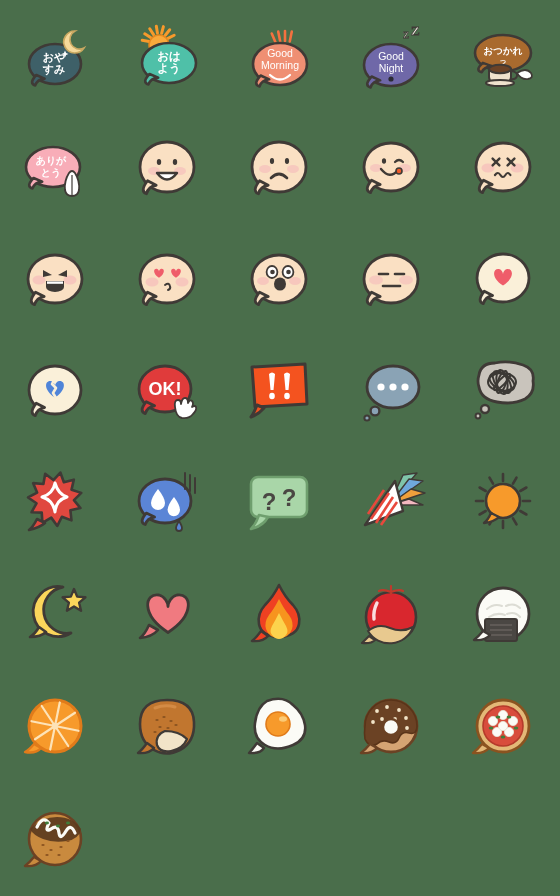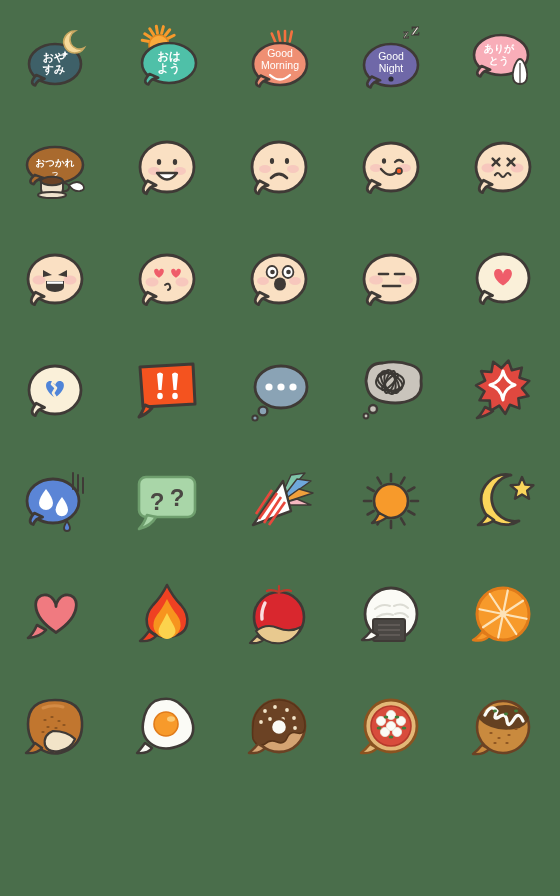--- a/index.html
+++ b/index.html
@@ -93,48 +93,48 @@
           <text x="32" y="33" fill="#ffffff" font-size="10.5" font-family="&quot;Liberation Sans&quot;, sans-serif" font-weight="normal" text-anchor="middle" dominant-baseline="central">Good</text>
           <text x="32" y="45" fill="#ffffff" font-size="10.5" font-family="&quot;Liberation Sans&quot;, sans-serif" font-weight="normal" text-anchor="middle" dominant-baseline="central">Night</text>
           <circle cx="32" cy="56" r="2.6" fill="#2b2b33"></circle>
           <g>
             <text x="44" y="15.2" fill="#f6f2e8" stroke="#3f3a36" stroke-width="0.8" font-size="9" font-weight="bold" font-family="&quot;Liberation Serif&quot;, serif">Z</text>
             <text x="52" y="12.4" fill="#f6f2e8" stroke="#3f3a36" stroke-width="0.8" font-size="13" font-weight="bold" font-family="&quot;Liberation Serif&quot;, serif">Z</text>
           </g>
         </g>
       </svg>
     </div>
+    <div class="cell" title="Good work / Thanks for your effort">
+      <svg width="66" height="66" viewBox="0 0 66 66">
+        <g>
+          <ellipse cx="32" cy="30" rx="28" ry="18" fill="#a96a2e" stroke="#3f3a36" stroke-width="2.6"></ellipse>
+          <path d="M11.84 39.9 q -8.4 7.56 -1.12 9.36 q 2.24 -5.3999999999999995 10.08 -6.12 z" fill="#a96a2e" stroke="#3f3a36" stroke-width="2.6" stroke-linejoin="round"></path>
+          <text x="32" y="27" fill="#ffffff" font-size="9.5" font-family="&quot;Liberation Sans&quot;, sans-serif" font-weight="bold" text-anchor="middle" dominant-baseline="central">おつかれ</text>
+          <text x="32" y="40" fill="#ffffff" font-size="7" text-anchor="middle" font-weight="bold" font-family="&quot;Liberation Sans&quot;, sans-serif">っ</text>
+          <g>
+            <path d="M18 46 h22 v8 a11 8 0 0 1 -22 0 z" fill="#efe2cd" stroke="#3f3a36" stroke-width="2"></path>
+            <ellipse cx="29" cy="46" rx="11" ry="4.2" fill="#6b4226" stroke="#3f3a36" stroke-width="2"></ellipse>
+            <path d="M40 48 q7 1 6 5 q-1 4 -7 3" fill="none" stroke="#3f3a36" stroke-width="2"></path>
+            <ellipse cx="29" cy="60" rx="14" ry="3" fill="#efe2cd" stroke="#3f3a36" stroke-width="2"></ellipse>
+          </g>
+          <path d="M46 50 q9 -6 14 0 q3 5 -3 6 q-7 1 -11 -6 z" fill="#ffffff" stroke="#3f3a36" stroke-width="1.8"></path>
+        </g>
+      </svg>
+    </div>
     <div class="cell" title="Thank you (Japanese)">
       <svg width="66" height="66" viewBox="0 0 66 66">
         <g>
           <ellipse cx="30" cy="32" rx="27" ry="20" fill="#f8adb8" stroke="#3f3a36" stroke-width="2.6"></ellipse>
           <path d="M10.560000000000002 43 q -8.1 8.4 -1.08 10.4 q 2.16 -6 9.719999999999999 -6.800000000000001 z" fill="#f8adb8" stroke="#3f3a36" stroke-width="2.6" stroke-linejoin="round"></path>
           <text x="28" y="25" fill="#ffffff" font-size="10" font-family="&quot;Liberation Sans&quot;, sans-serif" font-weight="bold" text-anchor="middle" dominant-baseline="central">ありが</text>
           <text x="28" y="37" fill="#ffffff" font-size="10" font-family="&quot;Liberation Sans&quot;, sans-serif" font-weight="bold" text-anchor="middle" dominant-baseline="central">とう</text>
           <g transform="translate(40,36)">
             <path d="M6 2 q-5 8 -4 17 q1 6 7 6 q6 0 7 -6 q1 -9 -4 -17 q-3 -4 -6 0 z" fill="#ffffff" stroke="#3f3a36" stroke-width="1.8"></path>
             <path d="M9 4 v20" fill="none" stroke="#3f3a36" stroke-width="1.2"></path>
           </g>
-        </g>
-      </svg>
-    </div>
-    <div class="cell" title="Good work / Thanks for your effort">
-      <svg width="66" height="66" viewBox="0 0 66 66">
-        <g>
-          <ellipse cx="32" cy="30" rx="28" ry="18" fill="#a96a2e" stroke="#3f3a36" stroke-width="2.6"></ellipse>
-          <path d="M11.84 39.9 q -8.4 7.56 -1.12 9.36 q 2.24 -5.3999999999999995 10.08 -6.12 z" fill="#a96a2e" stroke="#3f3a36" stroke-width="2.6" stroke-linejoin="round"></path>
-          <text x="32" y="27" fill="#ffffff" font-size="9.5" font-family="&quot;Liberation Sans&quot;, sans-serif" font-weight="bold" text-anchor="middle" dominant-baseline="central">おつかれ</text>
-          <text x="32" y="40" fill="#ffffff" font-size="7" text-anchor="middle" font-weight="bold" font-family="&quot;Liberation Sans&quot;, sans-serif">っ</text>
-          <g>
-            <path d="M18 46 h22 v8 a11 8 0 0 1 -22 0 z" fill="#efe2cd" stroke="#3f3a36" stroke-width="2"></path>
-            <ellipse cx="29" cy="46" rx="11" ry="4.2" fill="#6b4226" stroke="#3f3a36" stroke-width="2"></ellipse>
-            <path d="M40 48 q7 1 6 5 q-1 4 -7 3" fill="none" stroke="#3f3a36" stroke-width="2"></path>
-            <ellipse cx="29" cy="60" rx="14" ry="3" fill="#efe2cd" stroke="#3f3a36" stroke-width="2"></ellipse>
-          </g>
-          <path d="M46 50 q9 -6 14 0 q3 5 -3 6 q-7 1 -11 -6 z" fill="#ffffff" stroke="#3f3a36" stroke-width="1.8"></path>
         </g>
       </svg>
     </div>
     <div class="cell" title="Happy smiling face">
       <svg width="66" height="66" viewBox="0 0 66 66">
         <g>
           <ellipse cx="32" cy="32" rx="27" ry="25" fill="#fae0c3" stroke="#3f3a36" stroke-width="2.8"></ellipse>
           <path d="M12.560000000000002 45.75 q -8.1 10.5 -1.08 13 q 2.16 -7.5 9.719999999999999 -8.5 z" fill="#fae0c3" stroke="#3f3a36" stroke-width="2.8" stroke-linejoin="round"></path>
           <ellipse cx="19" cy="36" rx="6" ry="4" fill="#f6c4bd" opacity="0.85"></ellipse>
           <ellipse cx="45" cy="36" rx="6" ry="4" fill="#f6c4bd" opacity="0.85"></ellipse>
@@ -249,20 +249,32 @@
       </svg>
     </div>
     <div class="cell" title="Broken heart">
       <svg width="66" height="66" viewBox="0 0 66 66">
         <g>
           <ellipse cx="32" cy="31" rx="26" ry="24" fill="#faf0d9" stroke="#3f3a36" stroke-width="2.8"></ellipse>
           <path d="M13.280000000000001 44.2 q -7.8 10.08 -1.04 12.48 q 2.08 -7.199999999999999 9.36 -8.16 z" fill="#faf0d9" stroke="#3f3a36" stroke-width="2.8" stroke-linejoin="round"></path>
           <g>
             <path d="M32 38.58 C 19.68 30.55 21.88 20.98 28.04 22.08 C 30.68 22.74 32 25.6 32 27.14 C 32 25.6 33.32 22.74 35.96 22.08 C 42.120000000000005 20.98 44.32 30.55 32 38.58 Z" fill="#4f84d8"></path>
             <path d="M32 19 l-3 6 l4 4 l-3 5 l3 5" fill="none" stroke="#faf0d9" stroke-width="2.6" stroke-linejoin="round"></path>
+          </g>
+        </g>
+      </svg>
+    </div>
+    <div class="cell" title="OK / agreement">
+      <svg width="66" height="66" viewBox="0 0 66 66">
+        <g>
+          <ellipse cx="30" cy="30" rx="26" ry="23" fill="#e03b3b" stroke="#3f3a36" stroke-width="2.8"></ellipse>
+          <path d="M11.280000000000001 42.65 q -7.8 9.66 -1.04 11.96 q 2.08 -6.8999999999999995 9.36 -7.82 z" fill="#e03b3b" stroke="#3f3a36" stroke-width="2.8" stroke-linejoin="round"></path>
+          <text x="30" y="30" fill="#ffffff" font-size="18" font-family="&quot;Liberation Sans&quot;, sans-serif" font-weight="bold" text-anchor="middle" dominant-baseline="central">OK!</text>
+          <g transform="translate(36,36)">
+            <path d="M4 12 q-1 -7 3 -7 q3 0 3 4 q1 -6 4 -6 q3 0 3 5 q2 -4 4 -2 q2 2 0 6 q3 -2 4 0 q1 3 -3 7 q-4 5 -11 4 q-6 -1 -7 -11 z" fill="#ffffff" stroke="#3f3a36" stroke-width="1.8" stroke-linejoin="round"></path>
           </g>
         </g>
       </svg>
     </div>
     <div class="cell" title="Surprise / attention">
       <svg width="66" height="66" viewBox="0 0 66 66">
         <g>
           <g>
             <path d="M5 8 L58 5 L60 45 L8 48 Z" fill="#f4531f" stroke="#3f3a36" stroke-width="3" stroke-linejoin="round"></path>
             <path d="M10 46 q-3 8 -6 12 q8 -3 13 -9 z" fill="#f4531f" stroke="#3f3a36" stroke-width="3" stroke-linejoin="round"></path>

